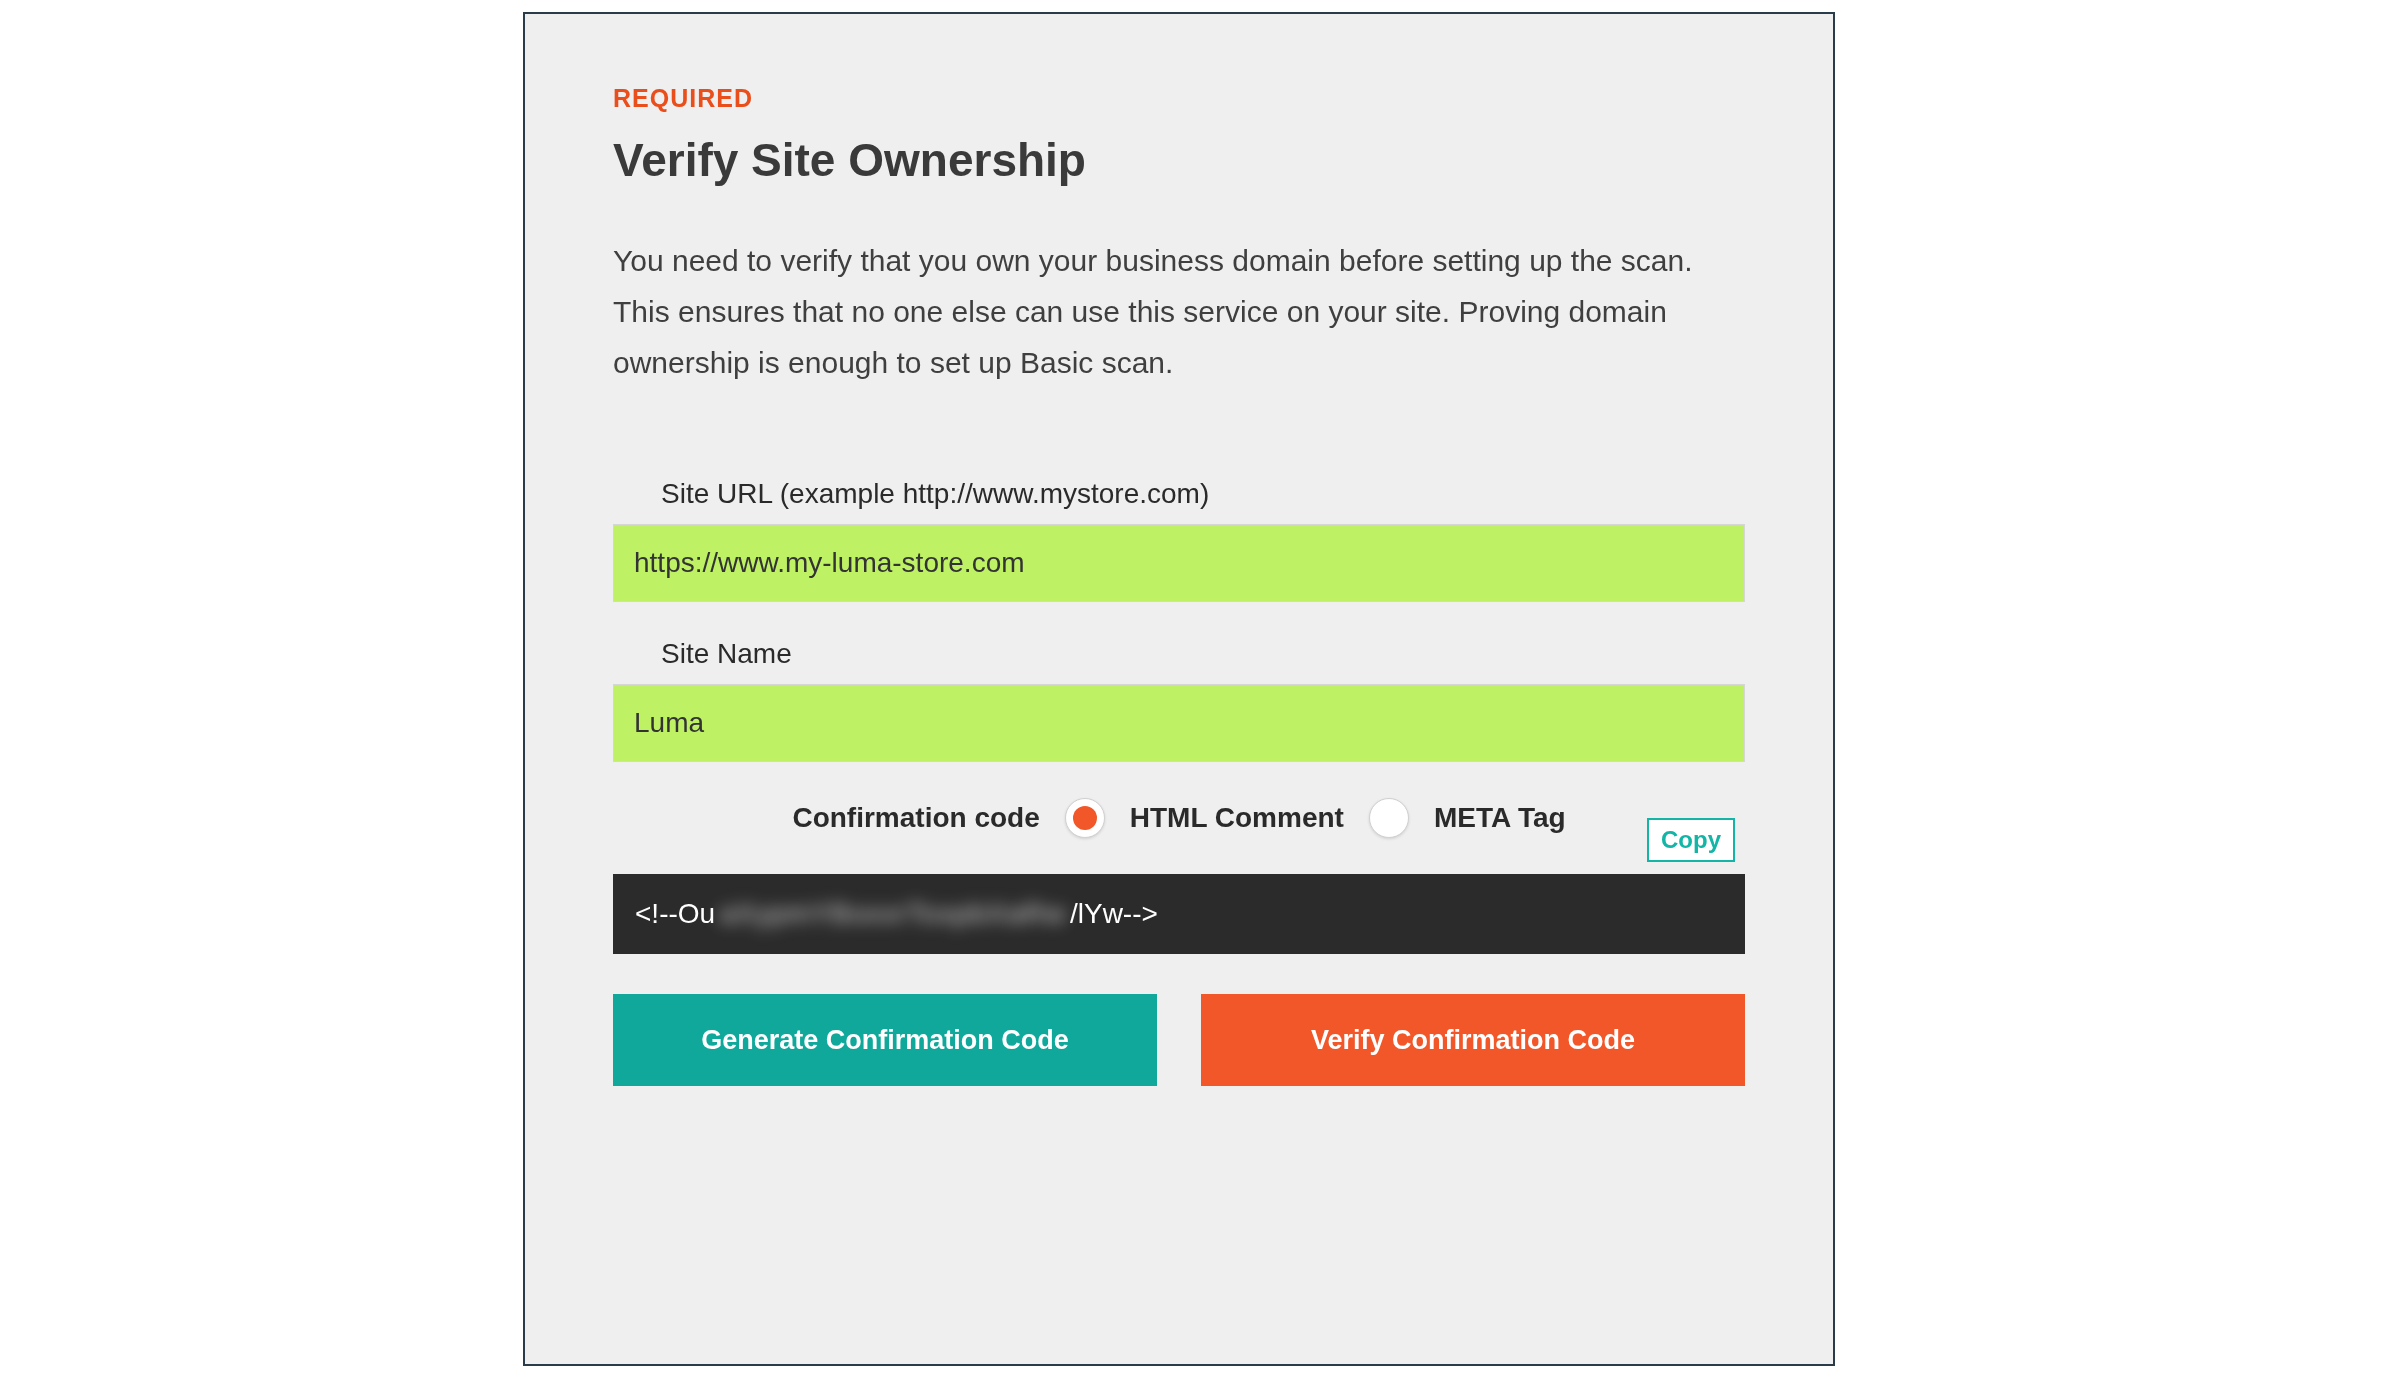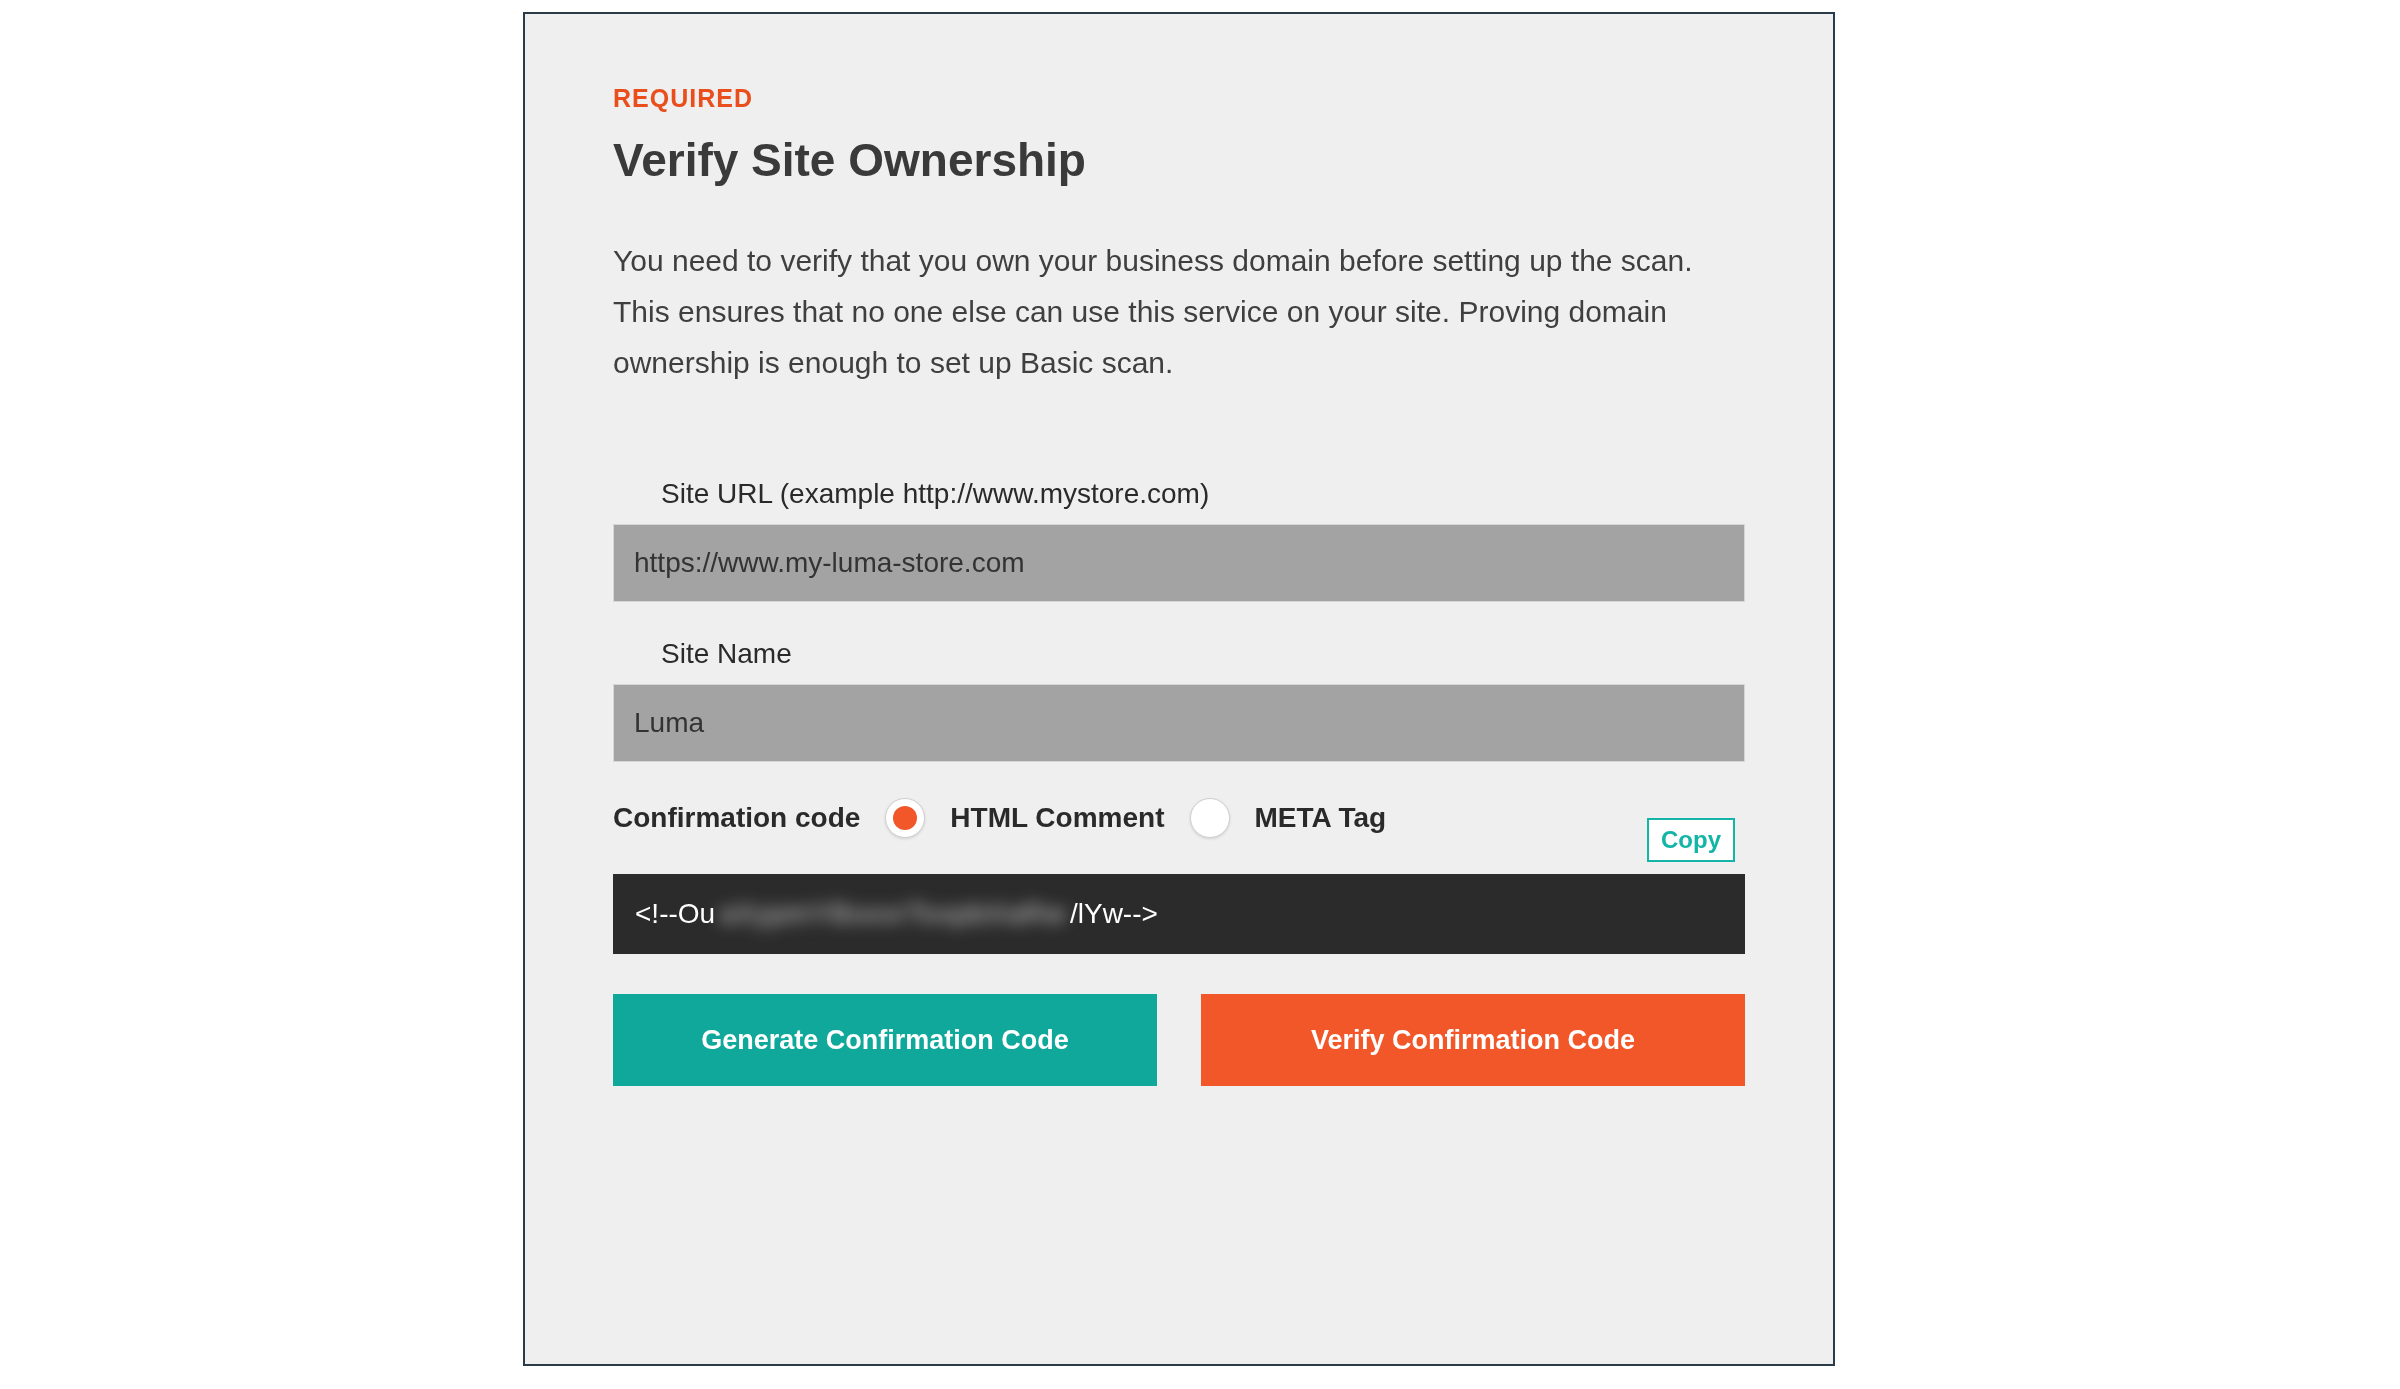--- a/index.html
+++ b/index.html
@@ -52,33 +52,34 @@
       color: #2a2a2a;
       font-weight: 400;
       font-size: 28px;
       margin-bottom: 14px;
       display: block;
       margin-left: 48px;
     }
     .text-input {
       width: 100%;
       height: 78px;
-      background: #a3a3a3;
+      background: #bef264;
       border: 1px solid #d6d6d6;
       padding: 0 20px;
       font-size: 28px;
       color: #333333;
       font-family: inherit;
     }
     .radio-row {
       display: flex;
       align-items: center;
       gap: 25px;
       margin-bottom: 0px;
       position: relative;
+      justify-content: center;
     }
     .radio-label {
       color: #2a2a2a;
       font-weight: 700;
       font-size: 28px;
     }
     .radio-button {
       width: 40px;
       height: 40px;
       border-radius: 50%;

